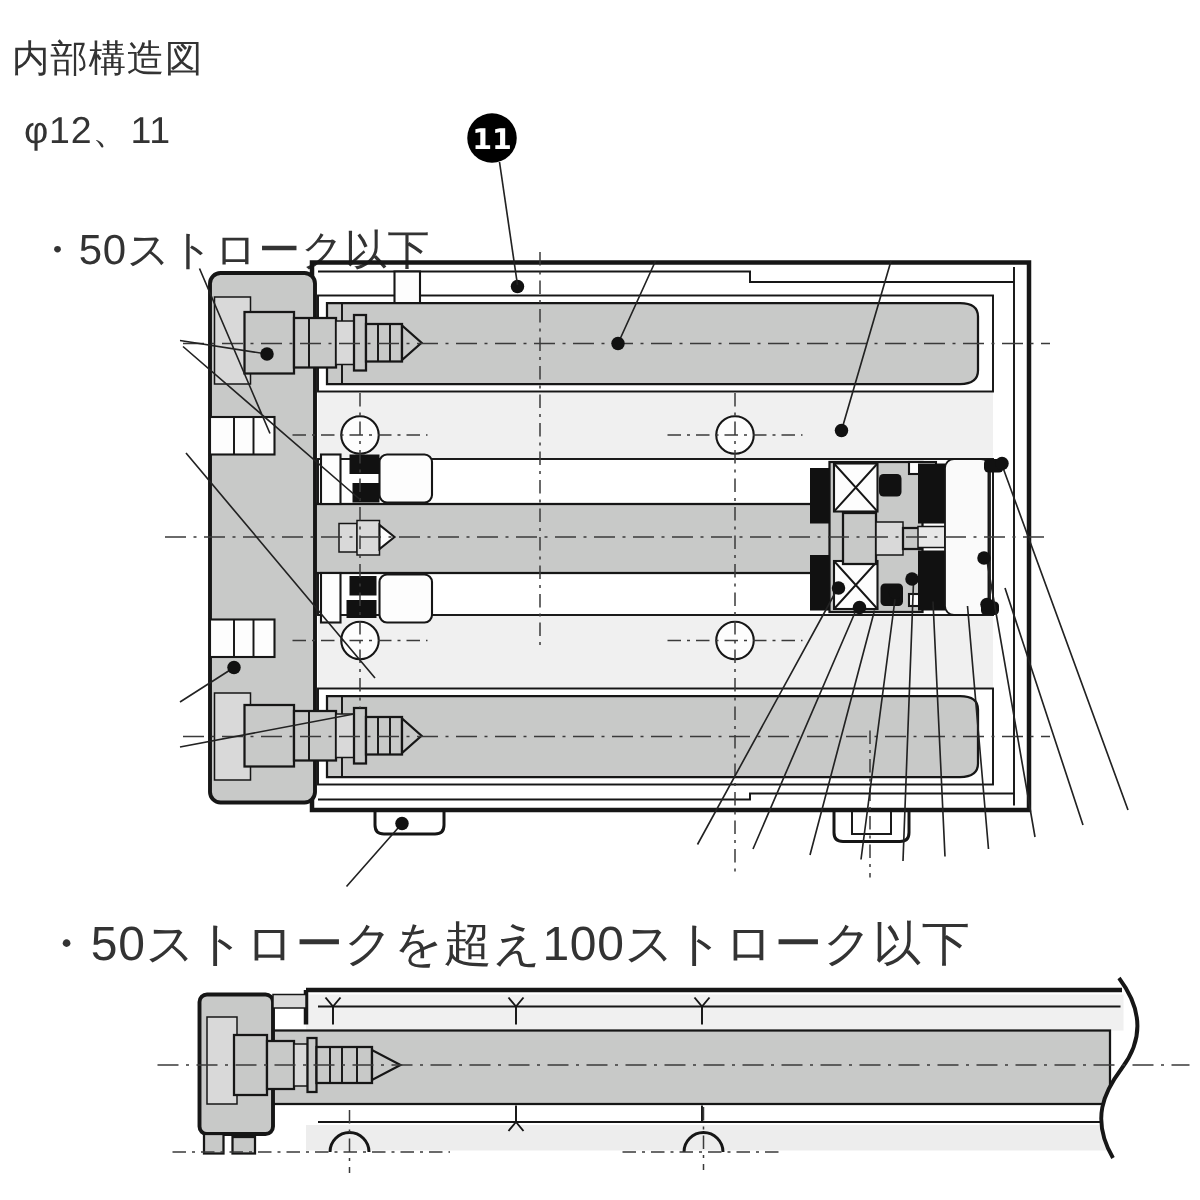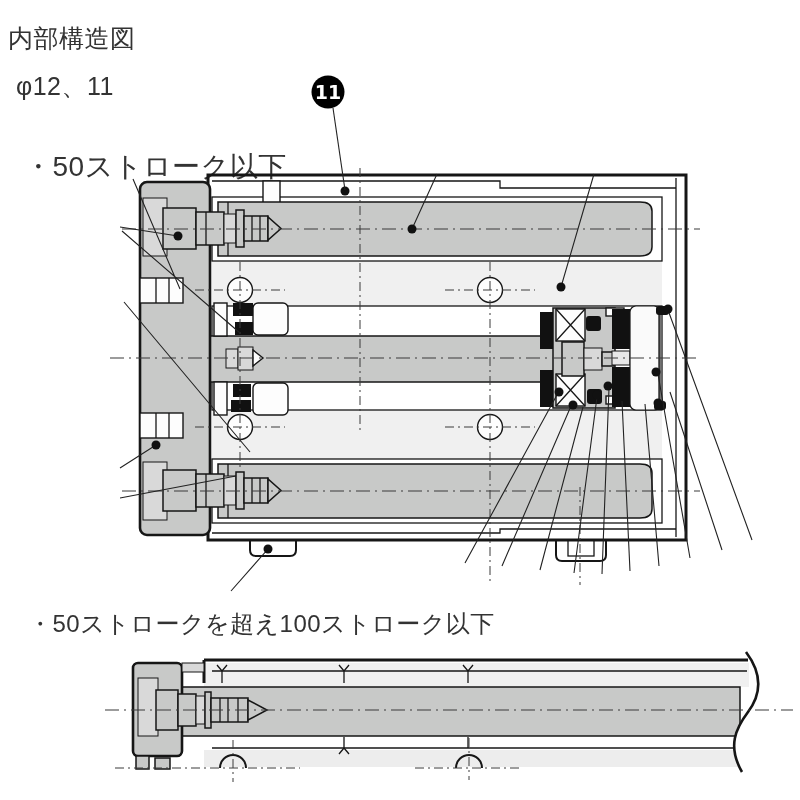--- a/index.html
+++ b/index.html
@@ -2,21 +2,21 @@
 <html><head>
 <meta charset="utf-8">
 <style>
   html,body{margin:0;padding:0;background:#ffffff;}
   #stage{position:relative;width:800px;height:800px;background:#ffffff;overflow:hidden;
          font-family:"Liberation Sans","DejaVu Sans",sans-serif;color:#2d2d2d;}
   .cap{position:absolute;white-space:nowrap;letter-spacing:0.5px;color:#333;}
   .t-title{left:8px;top:22px;font-size:25px;}
   .t-bore{left:16px;top:70px;font-size:25px;}
   .t-fig1{left:24px;top:116px;font-size:28px;margin-top:32px;}
-  .t-fig2{left:28px;top:608px;font-size:24px;}
+  .t-fig2{left:28px;top:608px;font-size:32px;}
   svg{position:absolute;left:0;top:0;}
   .thin{stroke:#161616;stroke-width:1.3;fill:none;}
   .mid{stroke:#161616;stroke-width:2;fill:none;}
   .thick{stroke:#161616;stroke-width:3;fill:none;}
   .metal{fill:#c8c9c8;stroke:#161616;stroke-width:1.5;}
   .metal2{fill:#d9d9d9;stroke:#161616;stroke-width:1;}
   .whitep{fill:#fdfdfd;stroke:#161616;stroke-width:1.4;}
   .blackp{fill:#111;stroke:none;}
   .band{fill:#f0f0f0;stroke:none;}
   .axis{stroke:#3a3a3a;stroke-width:1.1;fill:none;stroke-dasharray:14 5 2 5;}

